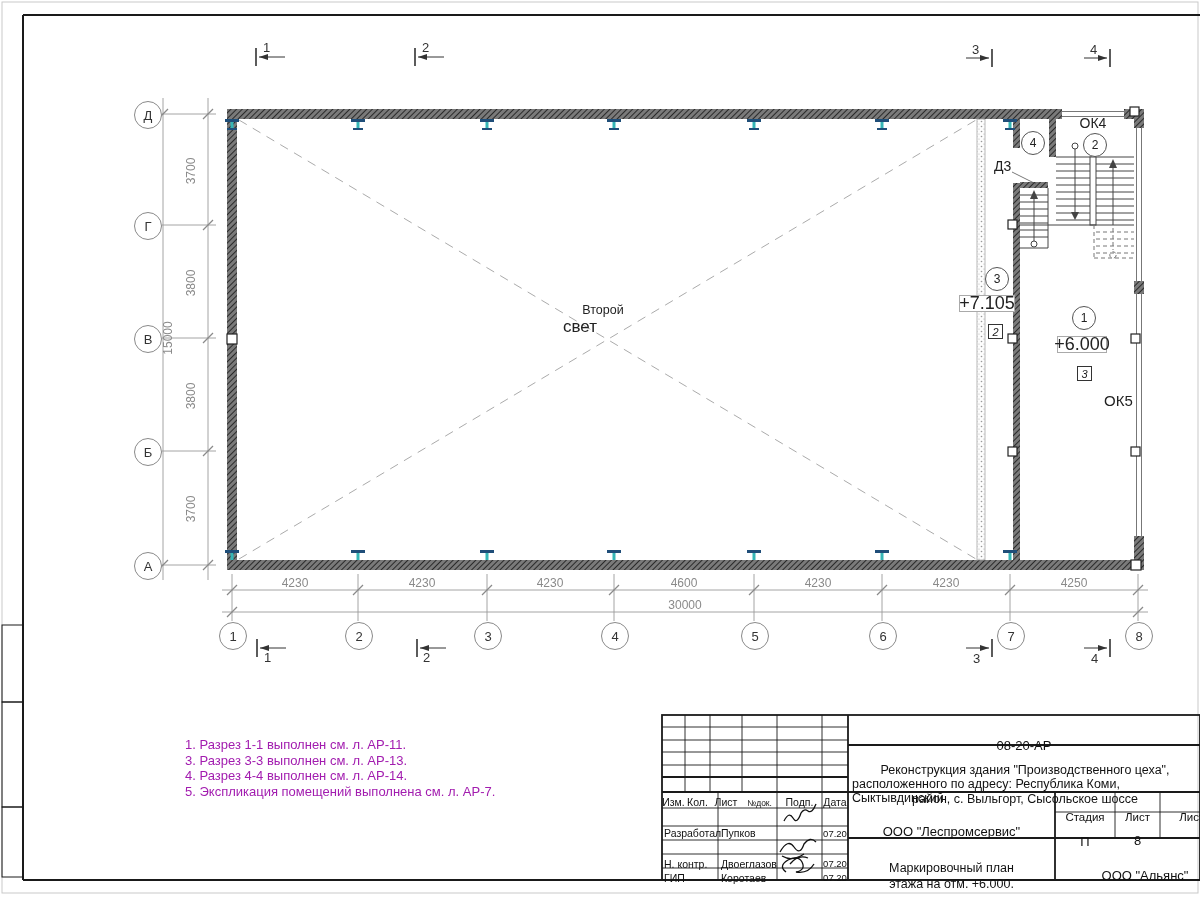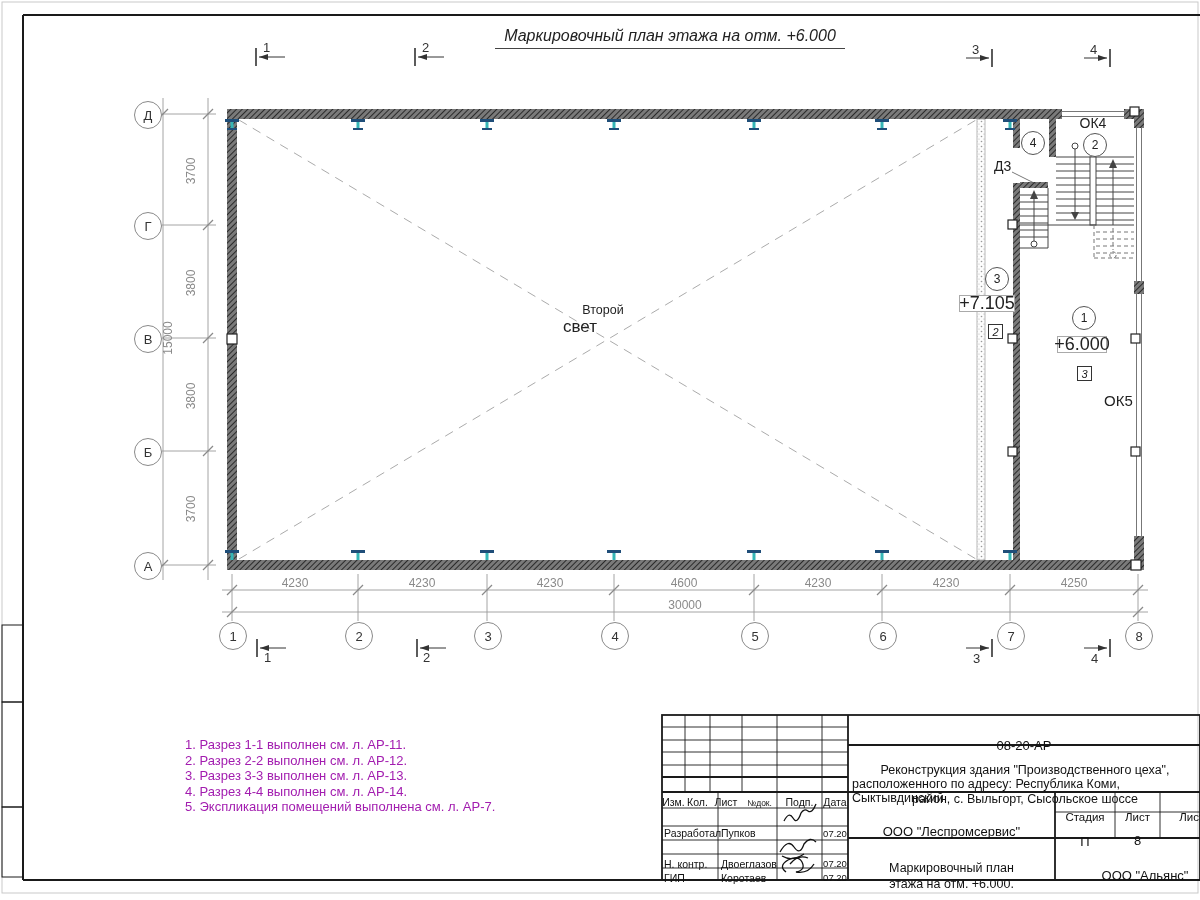--- a/index.html
+++ b/index.html
@@ -321,21 +321,20 @@
       </g>
     </g>
 
     <g stroke="#111" fill="none" stroke-width="1.3">
       <path d="M784,821 q5,-10 9,-3 t8,-5 q3,-5 7,-2 t8,-7"></path>
       <path d="M780,852 q8,-14 14,-5 t10,-3 q6,-8 12,-2 M782,856 q10,6 22,-2"></path>
       <path d="M786,872 q-8,-6 2,-12 q10,-5 14,2 q4,8 -6,10 q12,2 18,-8 M790,864 q8,-10 18,-6"></path>
     </g>
   </svg>
 
-  <div id="title">Маркировочный план этажа на отм. +6.000</div>
 
   <div class="gcircle" style="left:134px;top:101px">Д</div>
   <div class="gcircle" style="left:134px;top:212px">Г</div>
   <div class="gcircle" style="left:134px;top:325px">В</div>
   <div class="gcircle" style="left:134px;top:438px">Б</div>
   <div class="gcircle" style="left:134px;top:552px">А</div>
 
   <div class="gcircle" style="left:219px;top:622px">1</div>
   <div class="gcircle" style="left:345px;top:622px">2</div>
   <div class="gcircle" style="left:474px;top:622px">3</div>
@@ -379,21 +378,20 @@
 
   <div class="rmark" style="left:1021px;top:131px">4</div>
   <div class="rmark" style="left:1083px;top:133px">2</div>
   <div class="rmark" style="left:985px;top:267px">3</div>
   <div class="rmark" style="left:1072px;top:306px">1</div>
   <div class="smark" style="left:988px;top:324px">2</div>
   <div class="smark" style="left:1077px;top:366px">3</div>
 
   <div id="notes">
     <div>1. Разрез 1-1 выполнен см. л. АР-11.</div>
-    <div>2. Разрез 2-2 выполнен см. л. АР-12.</div>
     <div>3. Разрез 3-3 выполнен см. л. АР-13.</div>
     <div>4. Разрез 4-4 выполнен см. л. АР-14.</div>
     <div>5. Экспликация помещений выполнена см. л. АР-7.</div>
   </div>
 
   <div class="tb c" style="left:848px;top:722px;width:352px;font-size:13px">08-20-АР</div>
   <div class="tb c" style="left:850px;top:747px;width:350px;font-size:12.5px">Реконструкция здания "Производственного цеха",</div>
   <div class="tb c" style="left:850px;top:776px;width:350px;font-size:12.5px">район, с. Выльгорт, Сысольское шоссе</div>
   <div class="tb" style="left:852px;top:761px;width:348px;font-size:12.5px;overflow:hidden">расположенного по адресу: Республика Коми, Сыктывдинский</div>
 

